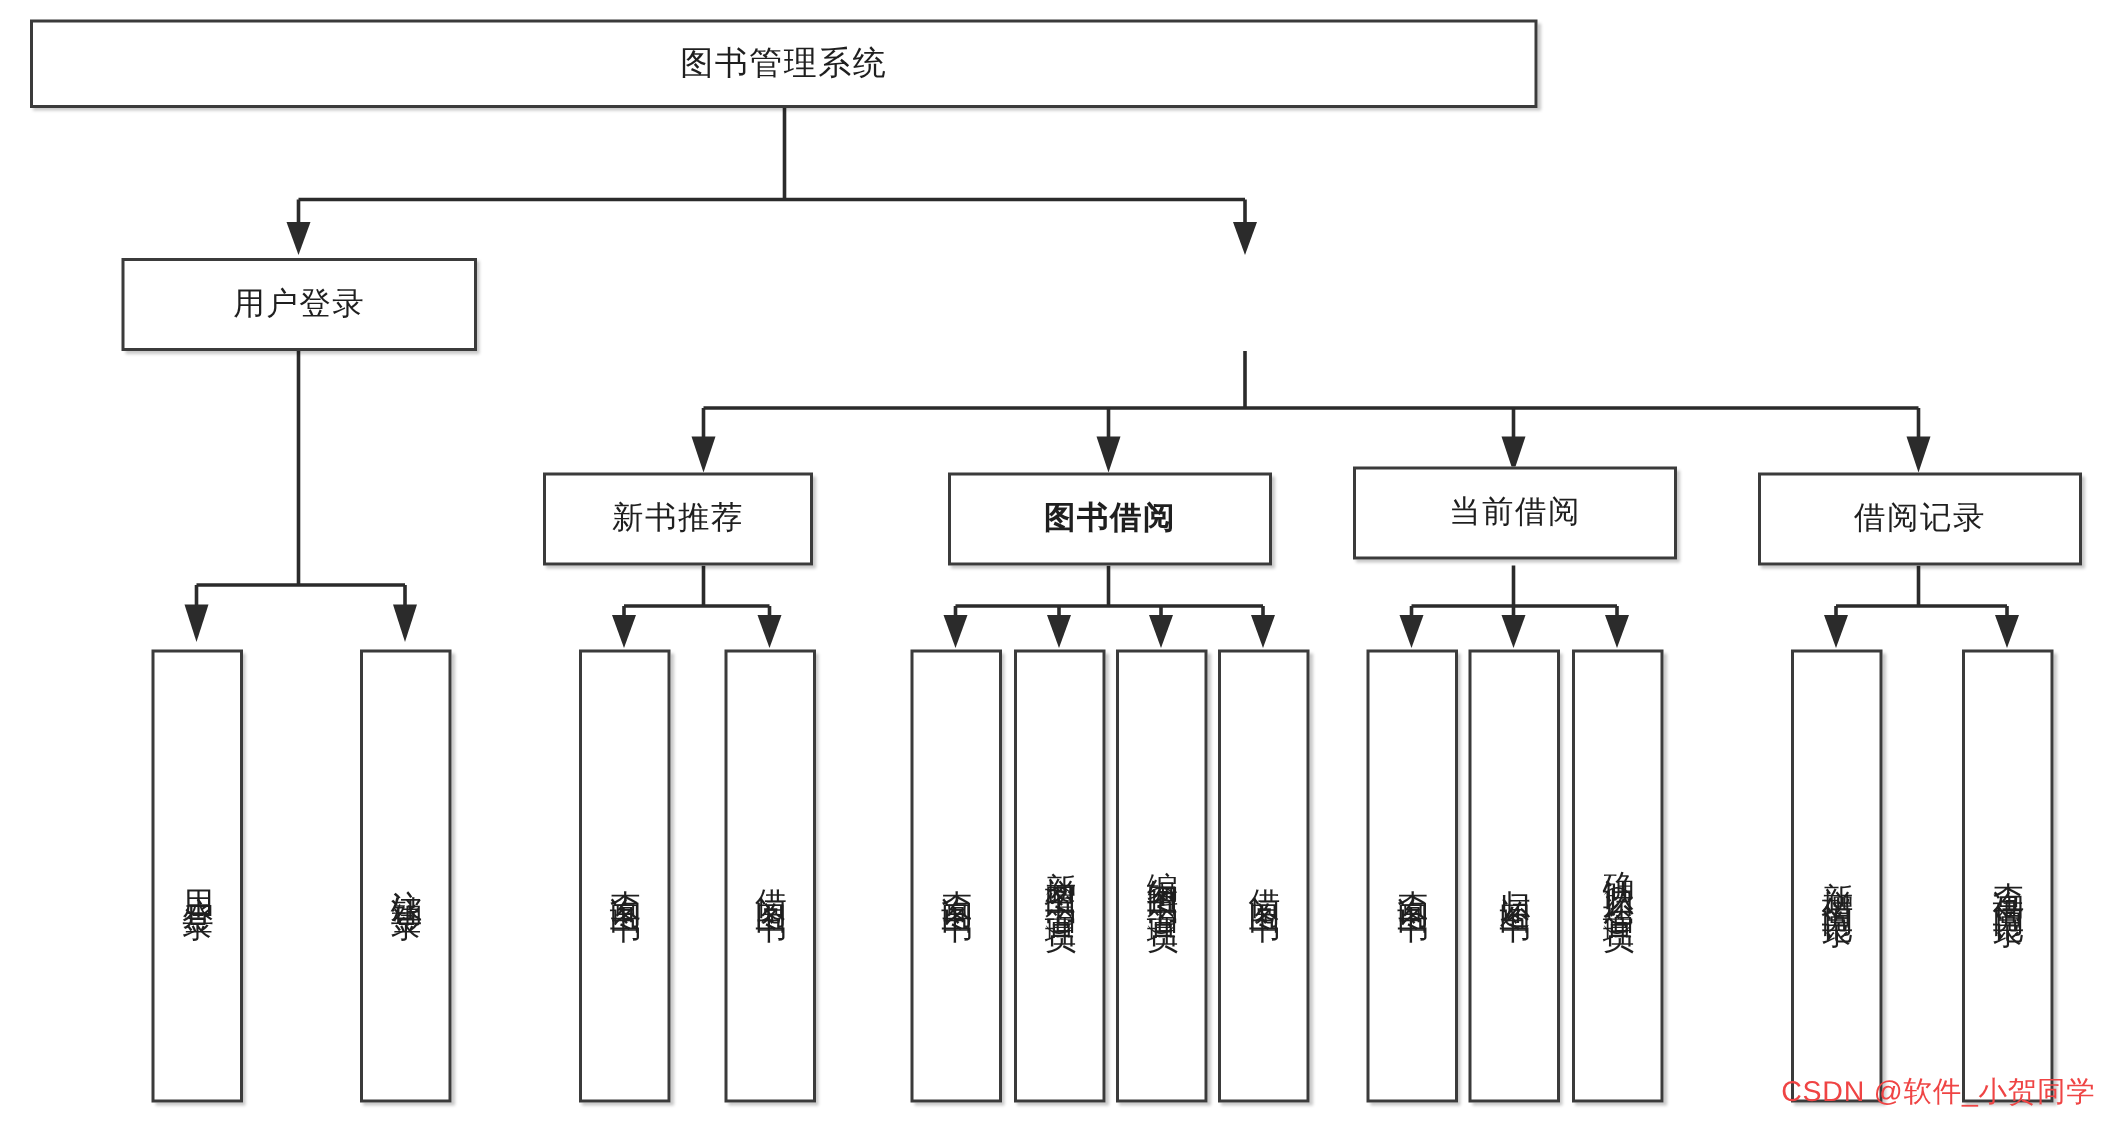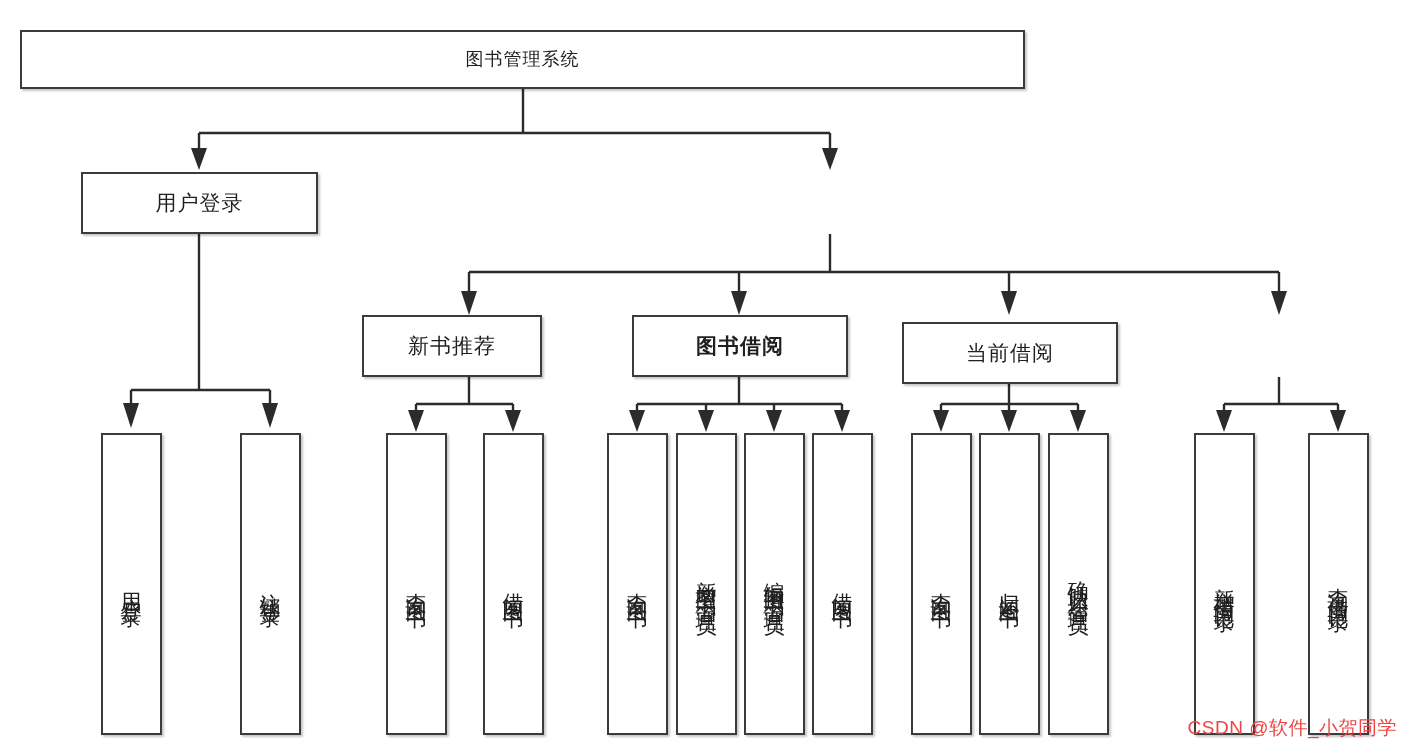--- a/index.html
+++ b/index.html
@@ -29,22 +29,21 @@
     justify-content: center;
     color: #1f1f1f;
     text-align: center;
   }
   .node.horiz {
     font-size: 21px;
     line-height: 1.2;
     letter-spacing: 1px;
   }
   .node.root {
-    font-size: 18px;
-    margin-top: 17px;
+    font-size: 22px;
   }
   
   .node.vert {
     font-size: 21px;
     writing-mode: vertical-rl;
     text-orientation: upright;
     letter-spacing: 5px;
     line-height: 1;
     padding-top: 4px;
   }
@@ -146,21 +145,22 @@
     <line x1="1338" y1="404" x2="1338" y2="412"></line>
     <polygon points="1330,410 1346,410 1338,432"></polygon>
   </svg>
 
   <div class="node horiz root" style="left:20px; top:13px; width:1005px; height:59px;">图书管理系统</div>
 
   <div class="node horiz" style="left:81px; top:172px; width:237px; height:62px;">用户登录</div>
 
   <div class="node horiz" style="left:362px; top:315px; width:180px; height:62px;">新书推荐</div>
   <div class="node horiz" style="left:632px; top:315px; width:216px; height:62px;font-weight:bold;">图书借阅</div>
-  <div class="node horiz" style="left:902px; top:322px; width:216px; height:62px;">当前借阅</div>
+  <div class="node horiz" style="left:902px; top:311px; width:216px; height:62px;">当前借阅</div>
+  <div class="node horiz" style="left:1172px; top:315px; width:216px; height:62px;">借阅记录</div>
 
   <div class="node vert" style="left:101px; top:433px; width:61px; height:302px;">
     <span class="vtext">用户登录</span>
   </div>
   <div class="node vert" style="left:240px; top:433px; width:61px; height:302px;">
     <span class="vtext">注销登录</span>
   </div>
 
   <div class="node vert" style="left:386px; top:433px; width:61px; height:302px;">
     <span class="vtext">查询图书</span>

